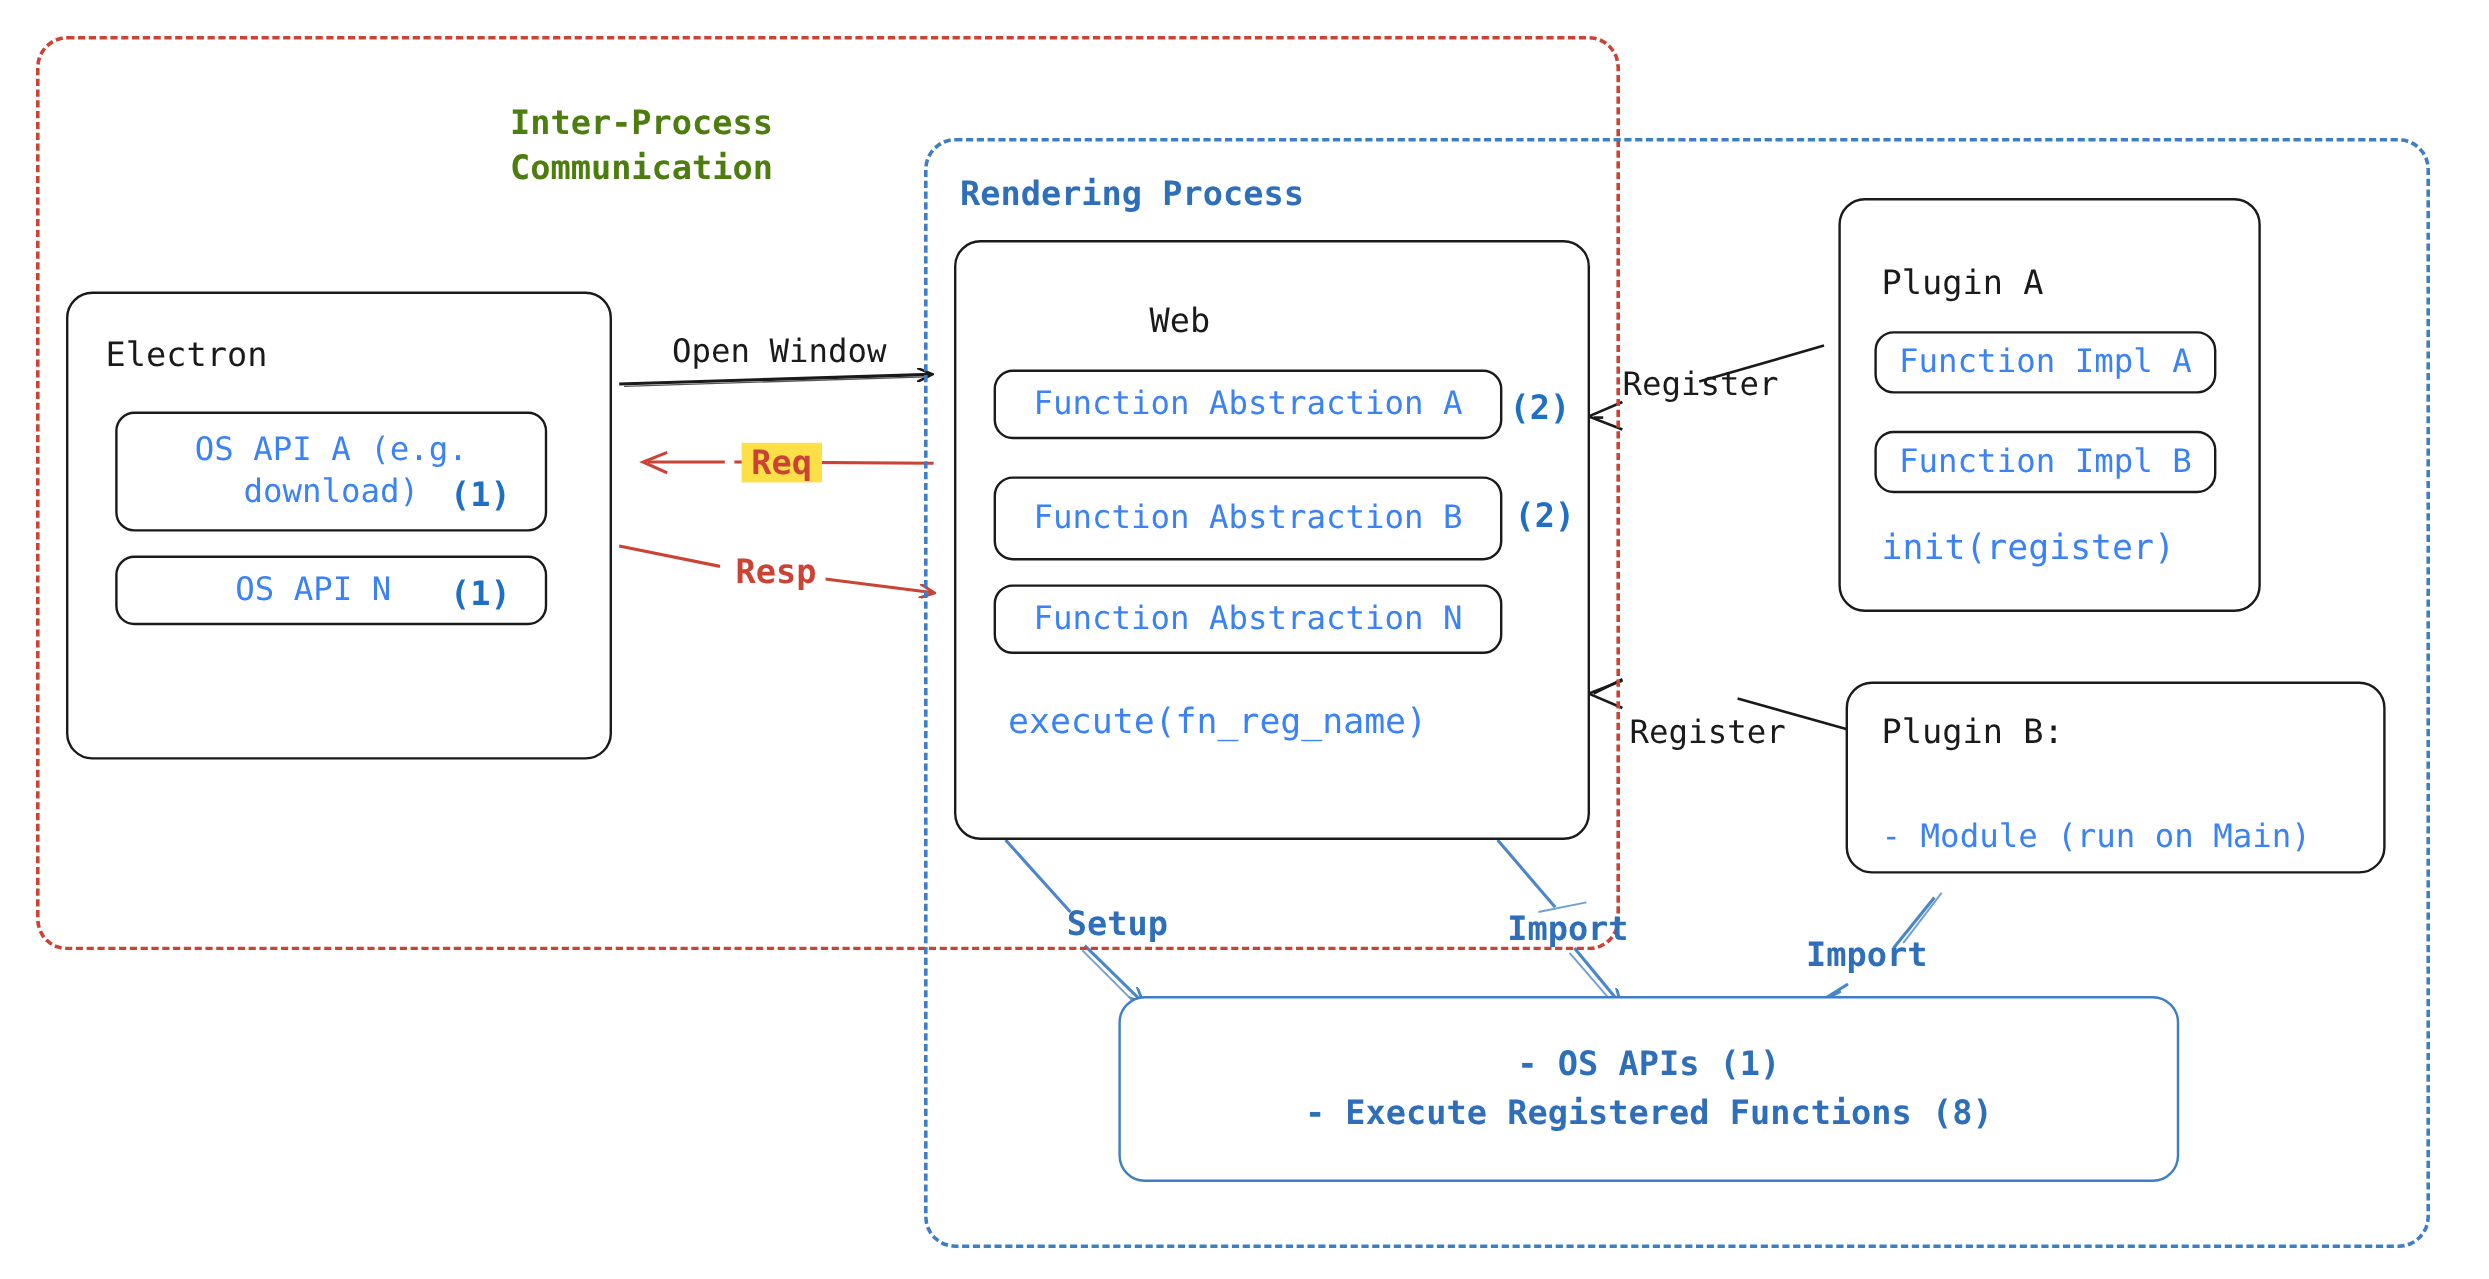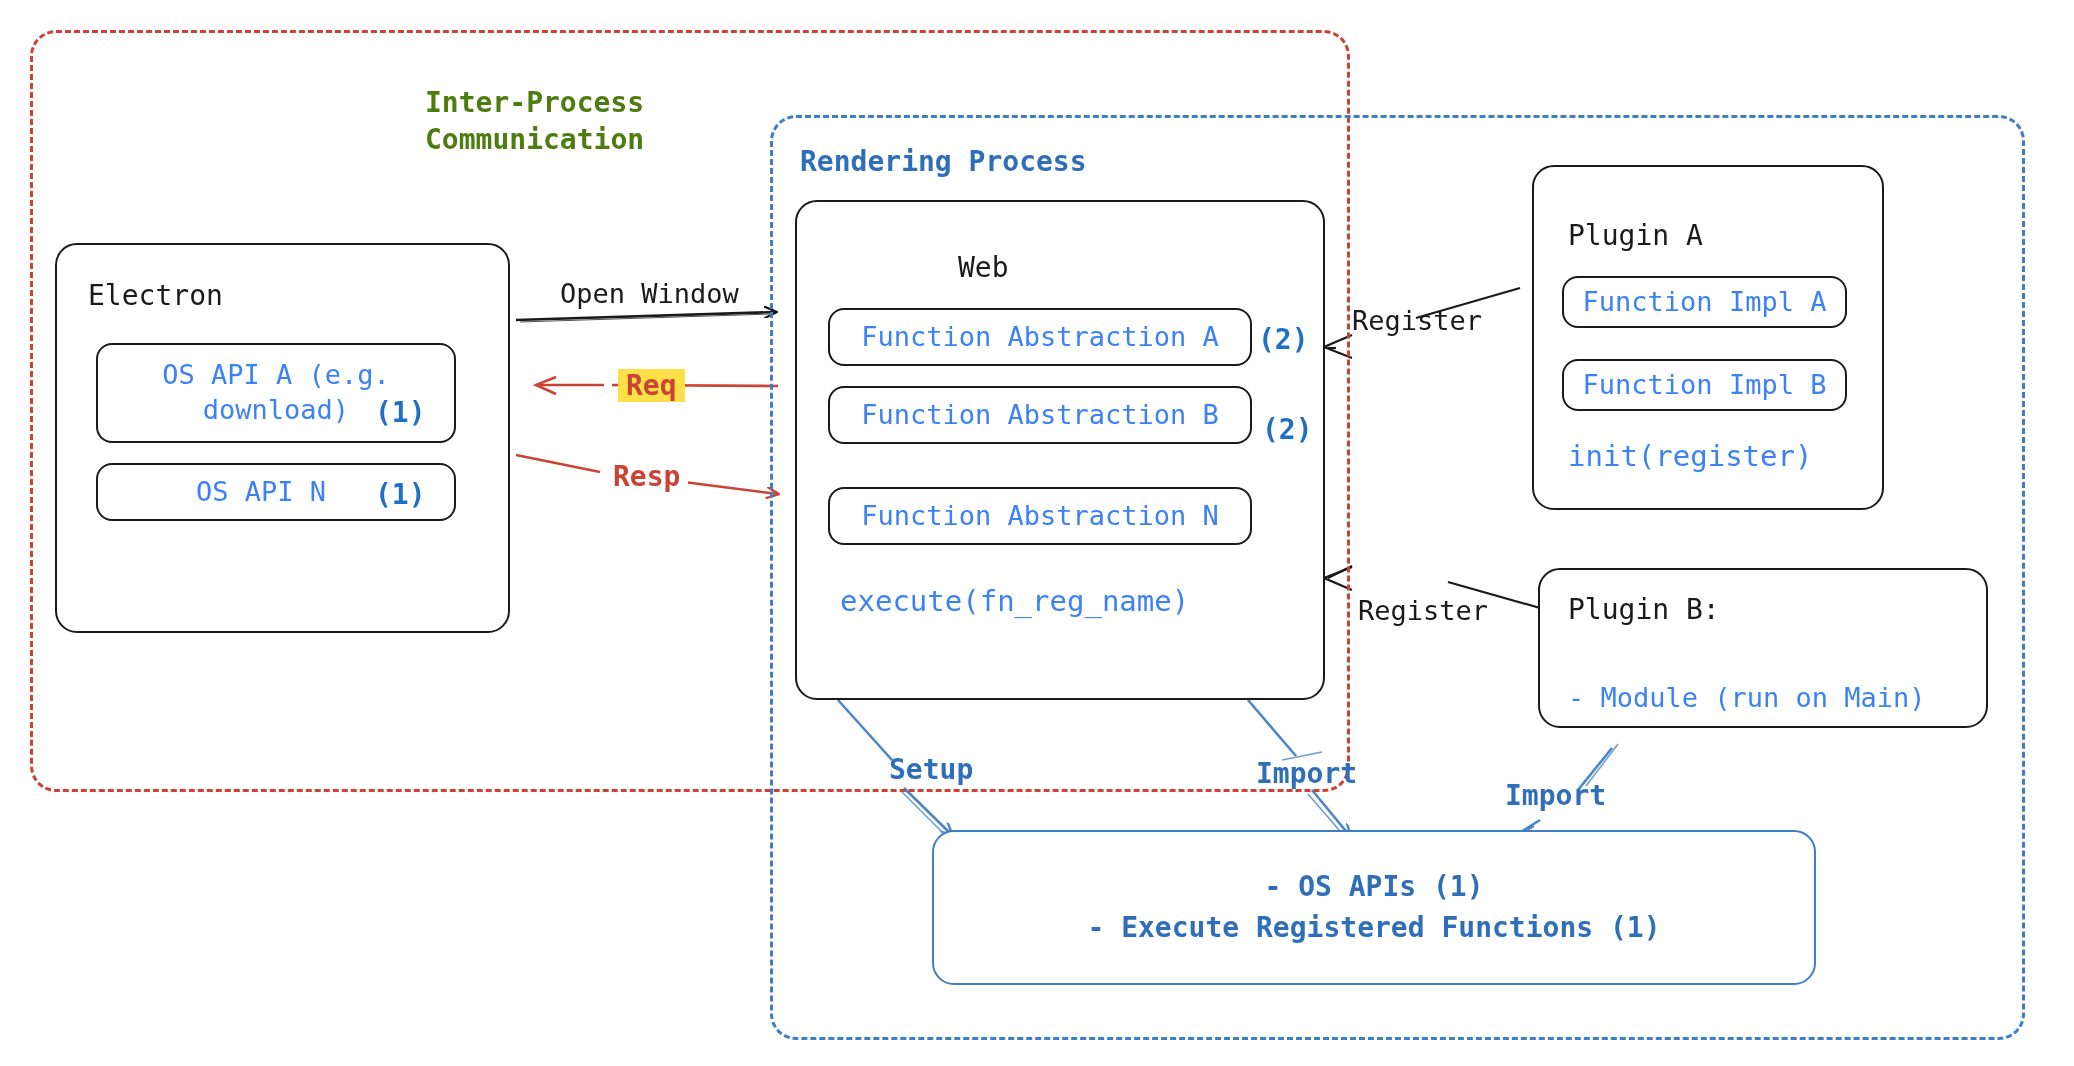--- a/index.html
+++ b/index.html
@@ -223,21 +223,21 @@
   <div class="abs box" style="left:795px; top:200px; width:530px; height:500px;">
   </div>
 
   <div class="abs lbl-title" style="left:935px; top:250px;margin-left:23px;">Web</div>
 
   <div class="abs box-inner" style="left:828px; top:308px; width:424px; height:58px;">
     <span class="lbl">Function Abstraction A</span>
   </div>
   <div class="abs lbl-blue-num" style="left:1258px; top:323px;">(2)</div>
 
-  <div class="abs box-inner" style="left:828px; top:386px; width:424px; height:58px;">
+  <div class="abs box-inner" style="left:828px; top:397px; width:424px; height:70px;">
     <span class="lbl">Function Abstraction B</span>
   </div>
   <div class="abs lbl-blue-num" style="left:1262px; top:413px;">(2)</div>
 
   <div class="abs box-inner" style="left:828px; top:487px; width:424px; height:58px;">
     <span class="lbl">Function Abstraction N</span>
   </div>
 
   <div class="abs lbl" style="left:840px; top:583px; font-size:29px;">execute(fn_reg_name)</div>
 
@@ -269,16 +269,16 @@
   <div class="abs lbl" style="left:1568px; top:681px;">- Module (run on Main)</div>
 
   <div class="abs lbl-blue" style="left:858px; top:752px;margin-left:31px;">Setup</div>
 
   <div class="abs lbl-blue" style="left:1256px; top:756px;">Import</div>
 
   <div class="abs lbl-blue" style="left:1505px; top:778px;">Import</div>
 
   <div class="abs box-core" style="left:932px; top:830px; width:884px; height:155px;">
     <div class="lbl-core">- OS APIs (1)</div>
-    <div class="lbl-core">- Execute Registered Functions (1)</div>
+    <div class="lbl-core">- Execute Registered Functions (8)</div>
   </div>
 
 </div>
 
 </body></html>

